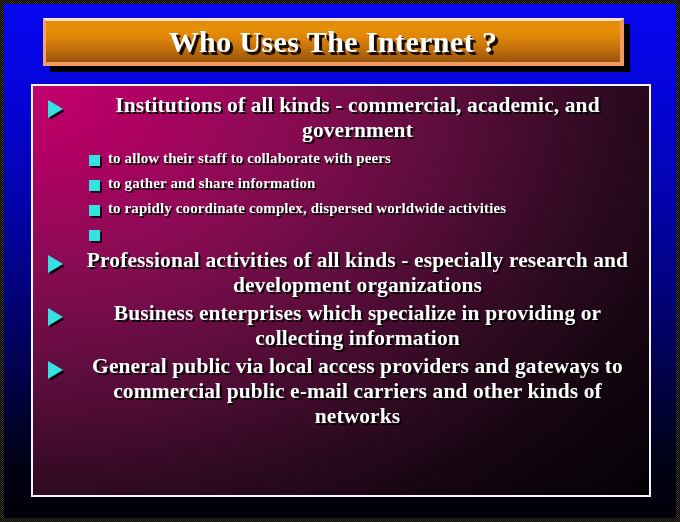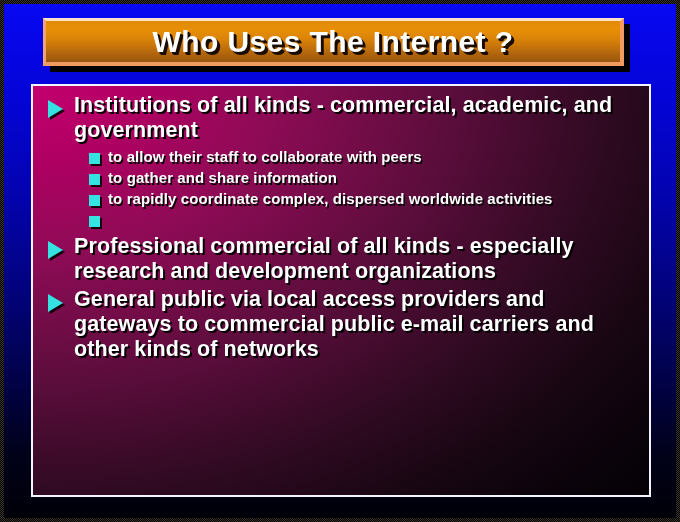--- a/index.html
+++ b/index.html
@@ -5,24 +5,25 @@
   html, body {
     margin: 0;
     padding: 0;
     background: #000;
   }
   #slide {
     position: relative;
     width: 680px;
     height: 522px;
     overflow: hidden;
-    font-family: Liberation Sans, sans-serif;
+    font-family: Liberation Serif, serif;
     
     background:
       repeating-conic-gradient(#000000 0% 25%, #3a3526 0% 50%) 0 0 / 2px 2px;
+    text-align: center;
   }
   
   #backdrop {
     position: absolute;
     left: 4px;
     top: 4px;
     width: 672px;
     height: 514px;
     background: linear-gradient(to bottom,
        #0707f2 0%,
@@ -122,21 +123,21 @@
     line-height: 25px;
     letter-spacing: 0.1px;
     text-shadow: 2px 2px 0 #000000;
   }
 
   
   .sublist {
     margin: 4px 0 6px 0;
   }
   .lvl2 {
-    margin: 0 0 2px 0;
+    margin: 6px 0 2px 0;
     padding-left: 48px;
   }
   .sq-icon {
     flex: 0 0 auto;
     width: 11px;
     height: 11px;
     background: #35e2e2;
     margin: 6px 8px 0 0;
     box-shadow: 2px 2px 0 rgba(0,0,0,0.85);
   }
@@ -180,23 +181,27 @@
         <span class="sq-icon"></span>
         <span class="lvl2-text">to rapidly coordinate complex, dispersed worldwide activities</span>
       </div>
       <div class="bullet-row lvl2">
         <span class="sq-icon"></span>
       </div>
     </div>
 
     <div class="bullet-row lvl1">
       <span class="tri-icon"></span>
-      <span class="lvl1-text">Professional commercial of all kinds - especially research and development organizations</span>
-    </div>
-
+      <span class="lvl1-text">Professional activities of all kinds - especially research and development organizations</span>
+    </div>
+
+    <div class="bullet-row lvl1">
+      <span class="tri-icon"></span>
+      <span class="lvl1-text">Business enterprises which specialize in providing or collecting information</span>
+    </div>
 
     <div class="bullet-row lvl1">
       <span class="tri-icon"></span>
       <span class="lvl1-text">General public via local access providers and gateways to commercial public e-mail carriers and other kinds of networks</span>
     </div>
 
   </div>
 </div>
 
 </body></html>

